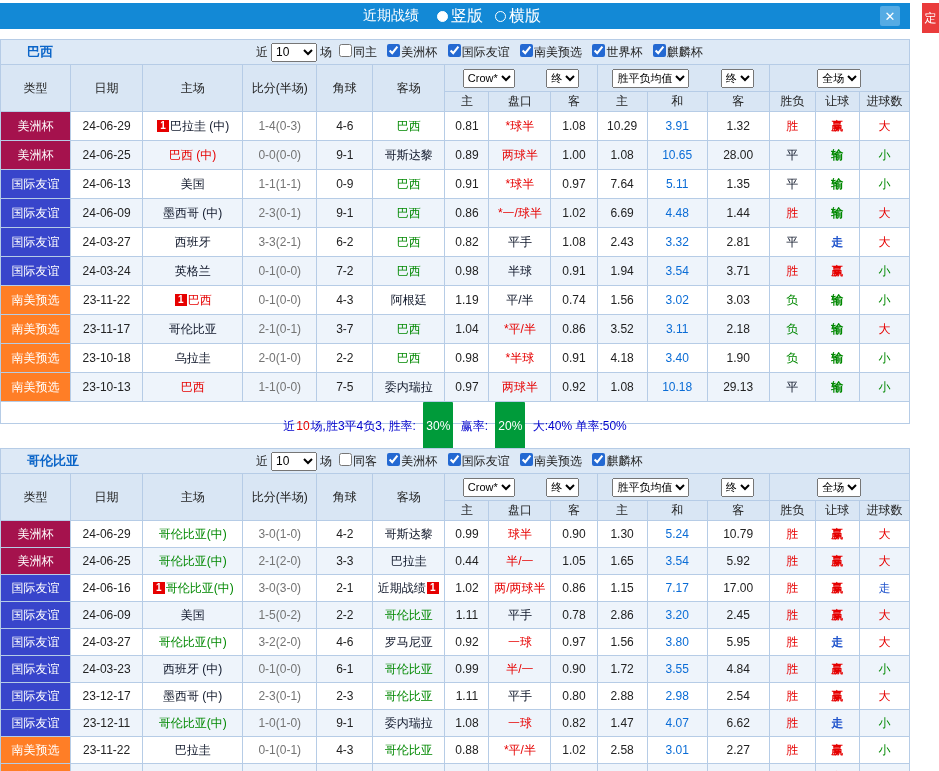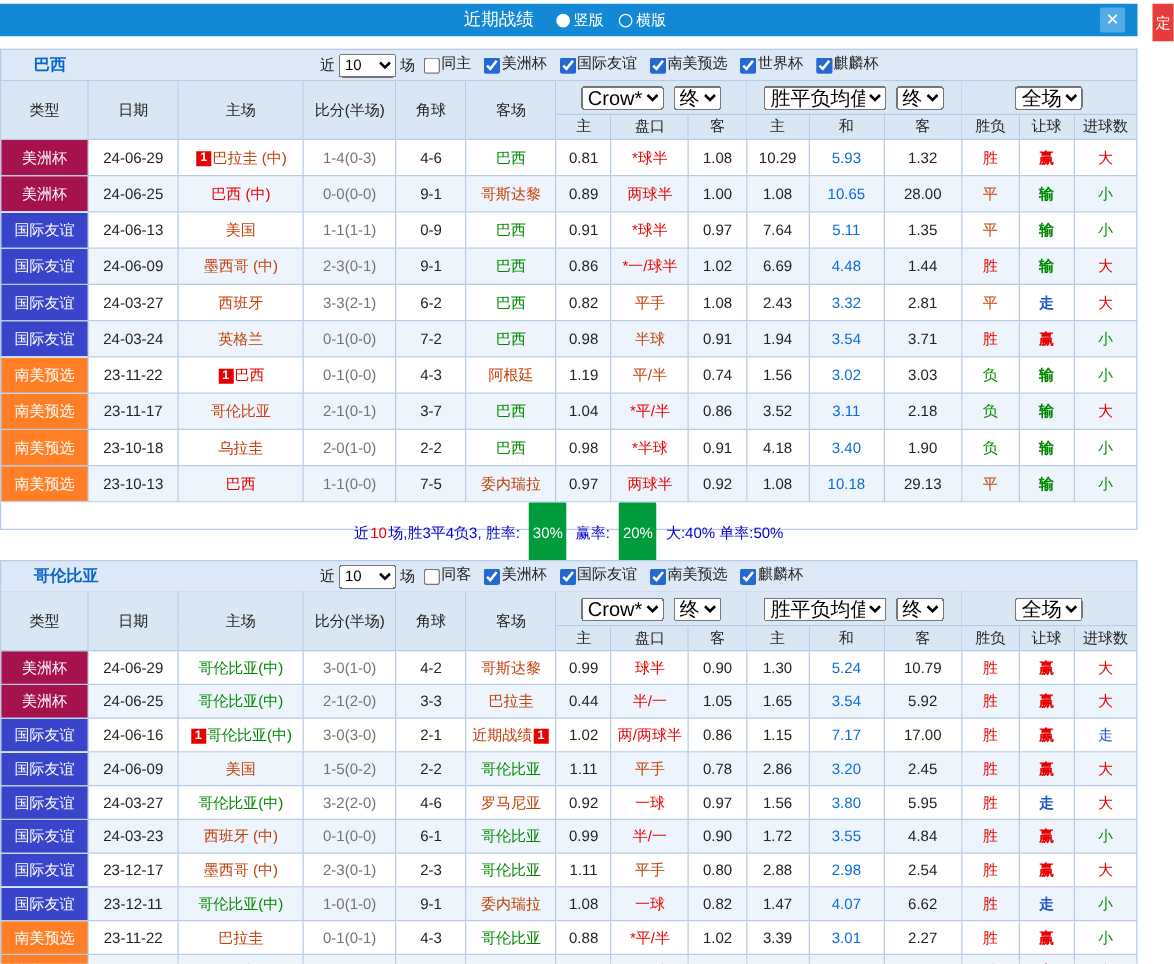--- a/index.html
+++ b/index.html
@@ -3,58 +3,58 @@
 <meta charset="utf-8">
 <style>
   html,body{margin:0;padding:0}
   body{width:939px;height:771px;overflow:hidden;background:#fff;position:relative;
        font-family:"Liberation Sans","DejaVu Sans",sans-serif;font-size:12px;color:#222}
   .panel{position:absolute;left:0;top:0;width:910px}
   
   .titlebar{margin-top:3px;height:26px;background:#1389d6;position:relative;
             display:flex;align-items:center;justify-content:center;color:#fff}
   .tb-title{font-weight:normal;font-size:14px;margin-right:12px}
-  .radio-wrap{display:inline-flex;align-items:center;margin:0 6px;font-size:12px;cursor:pointer}
+  .radio-wrap{display:inline-flex;align-items:center;margin:0 6px;font-size:16px;cursor:pointer}
   .rdo{width:9px;height:9px;border:1px solid #fff;border-radius:50%;display:inline-block;margin-right:3px}
   .rdo.on{background:#fff}
   .close{position:absolute;right:10px;top:3px;width:20px;height:20px;background:#55abe4;
          color:#fff;display:flex;align-items:center;justify-content:center;font-weight:bold;
          cursor:pointer;font-size:13px;border-radius:2px}
   .side-tab{position:absolute;right:0;top:3px;width:17px;height:30px;background:#ea3b3b;color:#fff;
             display:flex;align-items:center;justify-content:center;font-size:12px;cursor:pointer}
   
   .section{margin-top:10px}
   .section.sec2{margin-top:24px}
   .sec-head{height:24px;display:flex;align-items:center;background:#dde9f6;
             border:1px solid #b6cce6;border-bottom:0;position:relative}
   .sec-name{color:#0b65c8;font-weight:bold;font-size:13px;margin-left:26px}
   .filter{position:absolute;left:255px;display:flex;align-items:center;color:#222}
   .filter select{width:46px;height:19px;font-size:12px;margin:0 3px}
-  .chk{display:inline-flex;align-items:flex-end;cursor:pointer}
+  .chk{display:inline-flex;align-items:flex-start;cursor:pointer}
   .chk input{width:13px;height:13px;margin:0 1px 0 7px;accent-color:#2469d2}
   
   table{width:100%;border-collapse:collapse;table-layout:fixed;background:#fff;font-size:12px}
   th,td{border:1px solid #b6cce6;text-align:center;padding:0;white-space:nowrap;overflow:hidden}
   thead th{background:#d9e6f4;font-weight:normal;color:#222}
   tr.hsel th{height:26px}
   tr.hlbl th{height:19px}
-  .selcell select{height:19px;font-size:16px;margin:0 2px;max-width:98px;vertical-align:middle}
+  .selcell select{height:19px;font-size:11px;margin:0 14px;max-width:98px;vertical-align:middle}
   tbody td{height:28px}
   .sec2 tbody td{height:26px}
   tbody tr:nth-of-type(even){background:#eef4fb}
   tbody td:nth-child(4){color:#737373}
   tbody td:nth-child(11){color:#0a6cd6}
   tbody td:nth-child(14){font-weight:bold}
   .t-cup{background:#a5124d;color:#fff}
   .t-fr{background:#3845cb;color:#fff}
   .t-wcq{background:#ff7e26;color:#fff}
   .c-red{color:#e60000}
   .c-green{color:#008800}
   .c-blue{color:#2255cc}
-  .c-black{color:#c2410c}
+  .c-black{color:#0f172a}
   .b1{display:inline-block;width:12px;height:12px;line-height:12px;background:#e60000;color:#fff;
       font-size:10px;font-weight:bold;text-align:center;margin:0 1px;vertical-align:1px}
   
   .tfoot{border:1px solid #b6cce6;border-top:0;height:21px;line-height:21px;text-align:center;
          font-size:12px;background:#fff}
   .f-blue{color:#0000cc;margin:0 1px}
   .f-red{color:#e60000}
   .f-badge{background:#009b3a;color:#fff;padding:16px 3px;margin:0 3px;display:inline-block;
            line-height:17px;border-radius:1px}
 </style>
@@ -177,21 +177,21 @@
             <td class="t-cup">美洲杯</td>
             <td>24-06-29</td>
             <td><span class="b1">1</span><span class="c-black">巴拉圭 (中)</span></td>
             <td>1-4(0-3)</td>
             <td>4-6</td>
             <td><span class="c-green">巴西</span></td>
             <td>0.81</td>
             <td class="c-red">*球半</td>
             <td>1.08</td>
             <td>10.29</td>
-            <td>5.93</td>
+            <td>3.91</td>
             <td>1.32</td>
             <td class="c-red">胜</td>
             <td class="c-red">赢</td>
             <td class="c-red">大</td>
           </tr>
 
           <tr>
             <td class="t-cup">美洲杯</td>
             <td>24-06-25</td>
             <td><span class="c-red">巴西 (中)</span></td>
@@ -601,21 +601,21 @@
           <tr>
             <td class="t-wcq">南美预选</td>
             <td>23-11-22</td>
             <td><span class="c-black">巴拉圭</span></td>
             <td>0-1(0-1)</td>
             <td>4-3</td>
             <td><span class="c-green">哥伦比亚</span></td>
             <td>0.88</td>
             <td class="c-red">*平/半</td>
             <td>1.02</td>
-            <td>3.39</td>
+            <td>2.58</td>
             <td>3.01</td>
             <td>2.27</td>
             <td class="c-red">胜</td>
             <td class="c-red">赢</td>
             <td class="c-green">小</td>
           </tr>
 
           <tr>
             <td class="t-wcq">南美预选</td>
             <td>23-11-17</td>

